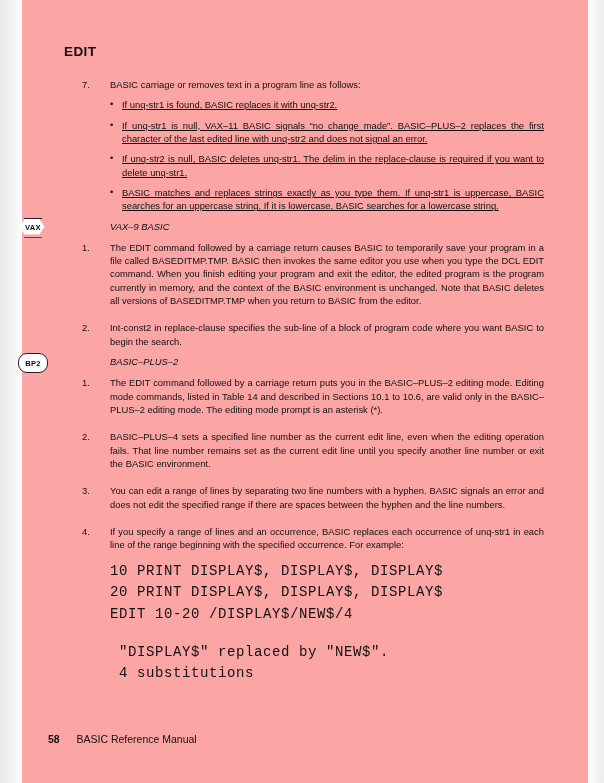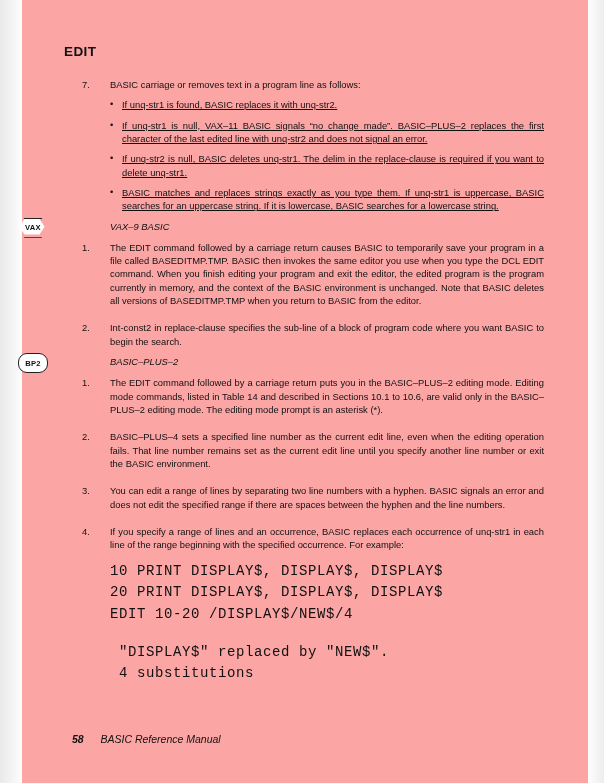--- a/index.html
+++ b/index.html
@@ -166,24 +166,23 @@
     line-height: 1.55;
     letter-spacing: 0.6px;
     white-space: pre;
   }
   .code-gap {
     height: 8px;
   }
 
   .footer {
     position: absolute;
-    left: 72px;
+    left: 48px;
     bottom: 38px;
     font-size: 10px;
-    font-style: italic;
   }
   .footer .pg {
     font-weight: bold;
     margin-right: 14px;
     font-size: 10.5px;
   }
   .footer .ttl {
     font-size: 10.5px;
   }
 </style>

